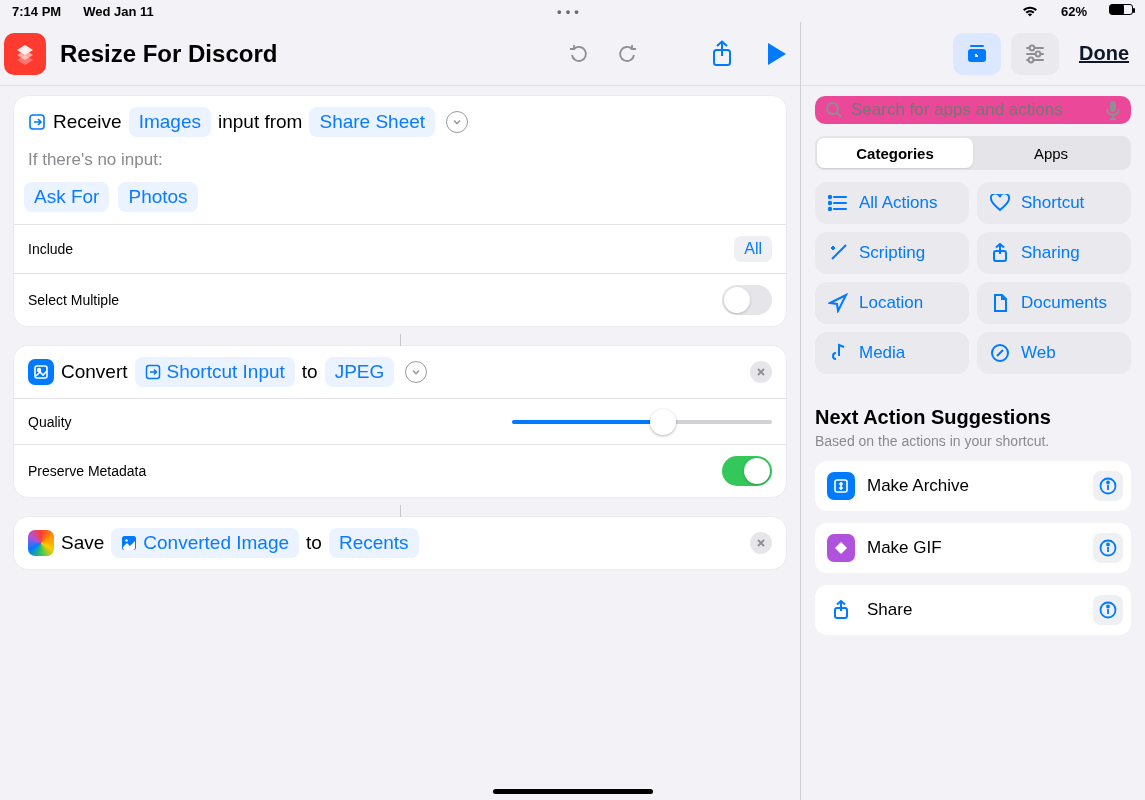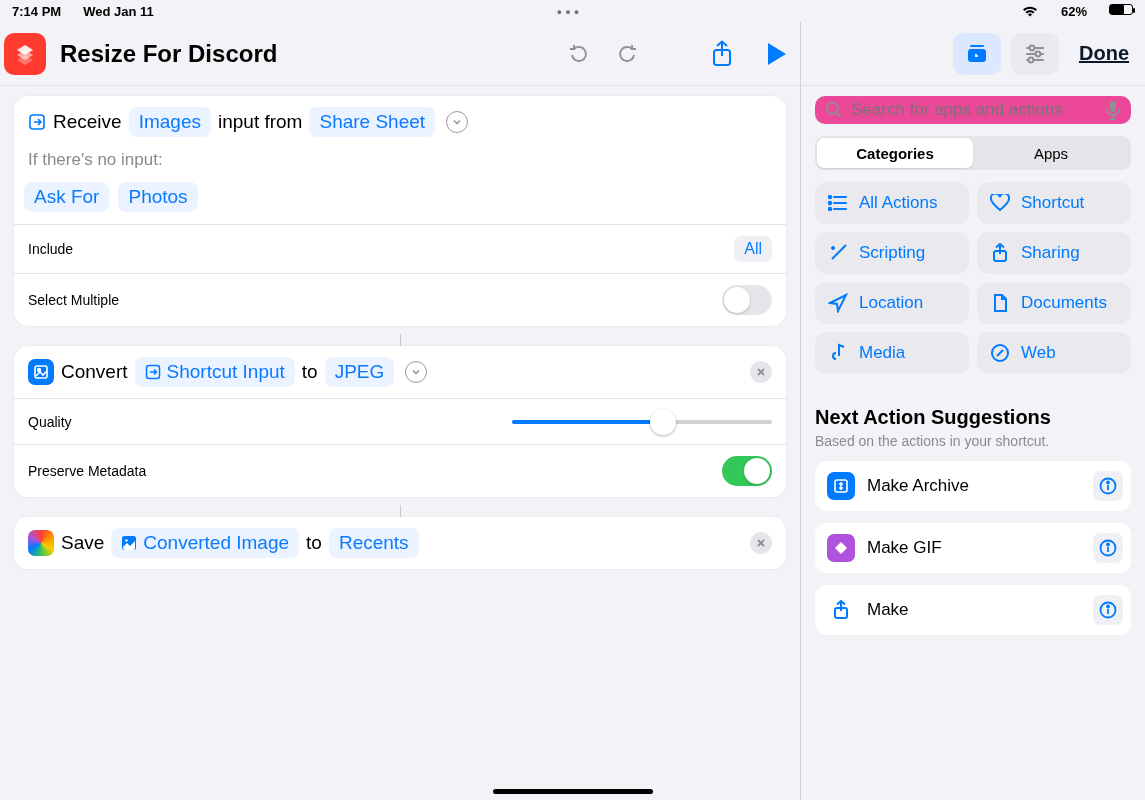--- a/index.html
+++ b/index.html
@@ -506,21 +506,21 @@
       </div>
 
       <div class="sug-item">
         <div class="sic" style="background:#fff;color:#007aff;border:0">
           <svg width="18" height="20" viewBox="0 0 18 20" fill="none" stroke="currentColor" stroke-width="2">
               <path d="M9 1 L9 11"></path>
               <path d="M5 4.5 L9 1 L13 4.5"></path>
               <rect x="3" y="8" width="12" height="10" rx="2"></rect>
             </svg>
         </div>
-        <span class="sug-label">Make</span>
+        <span class="sug-label">Share</span>
         <div class="info-pill">
           <svg width="18" height="18" viewBox="0 0 18 18" fill="none" stroke="currentColor" stroke-width="1.8">
               <circle cx="9" cy="9" r="7.5"></circle>
               <path d="M9 8 L9 13"></path>
               <circle cx="9" cy="5.5" r="1" fill="currentColor"></circle>
             </svg>
         </div>
       </div>
 
     </div>

